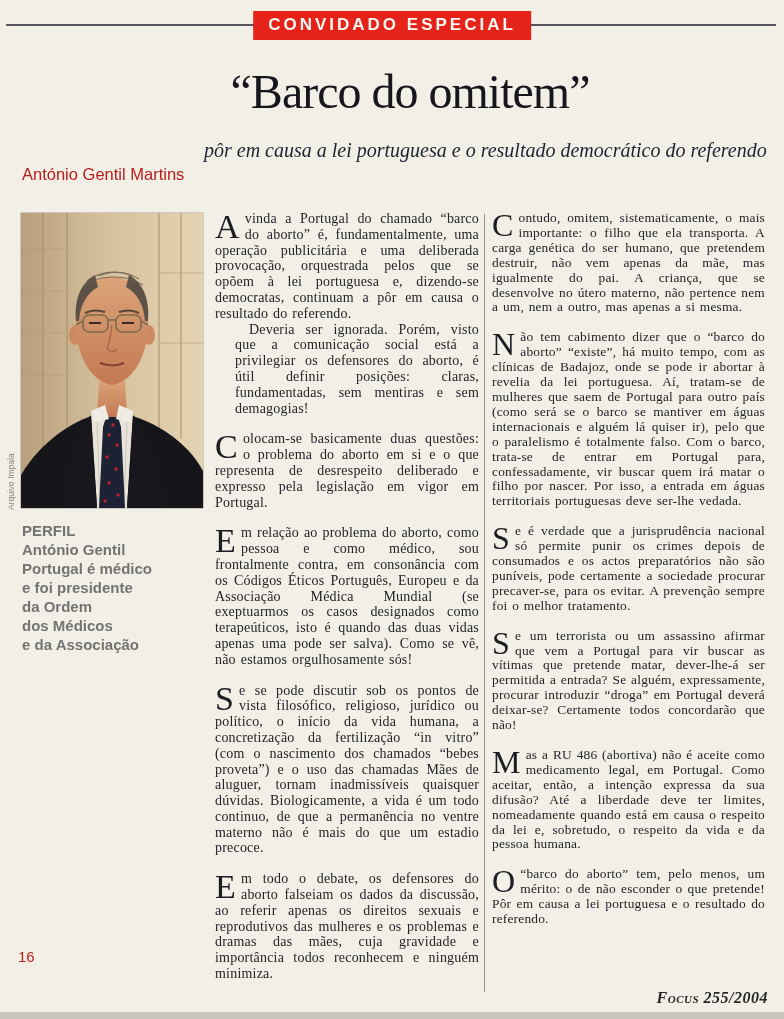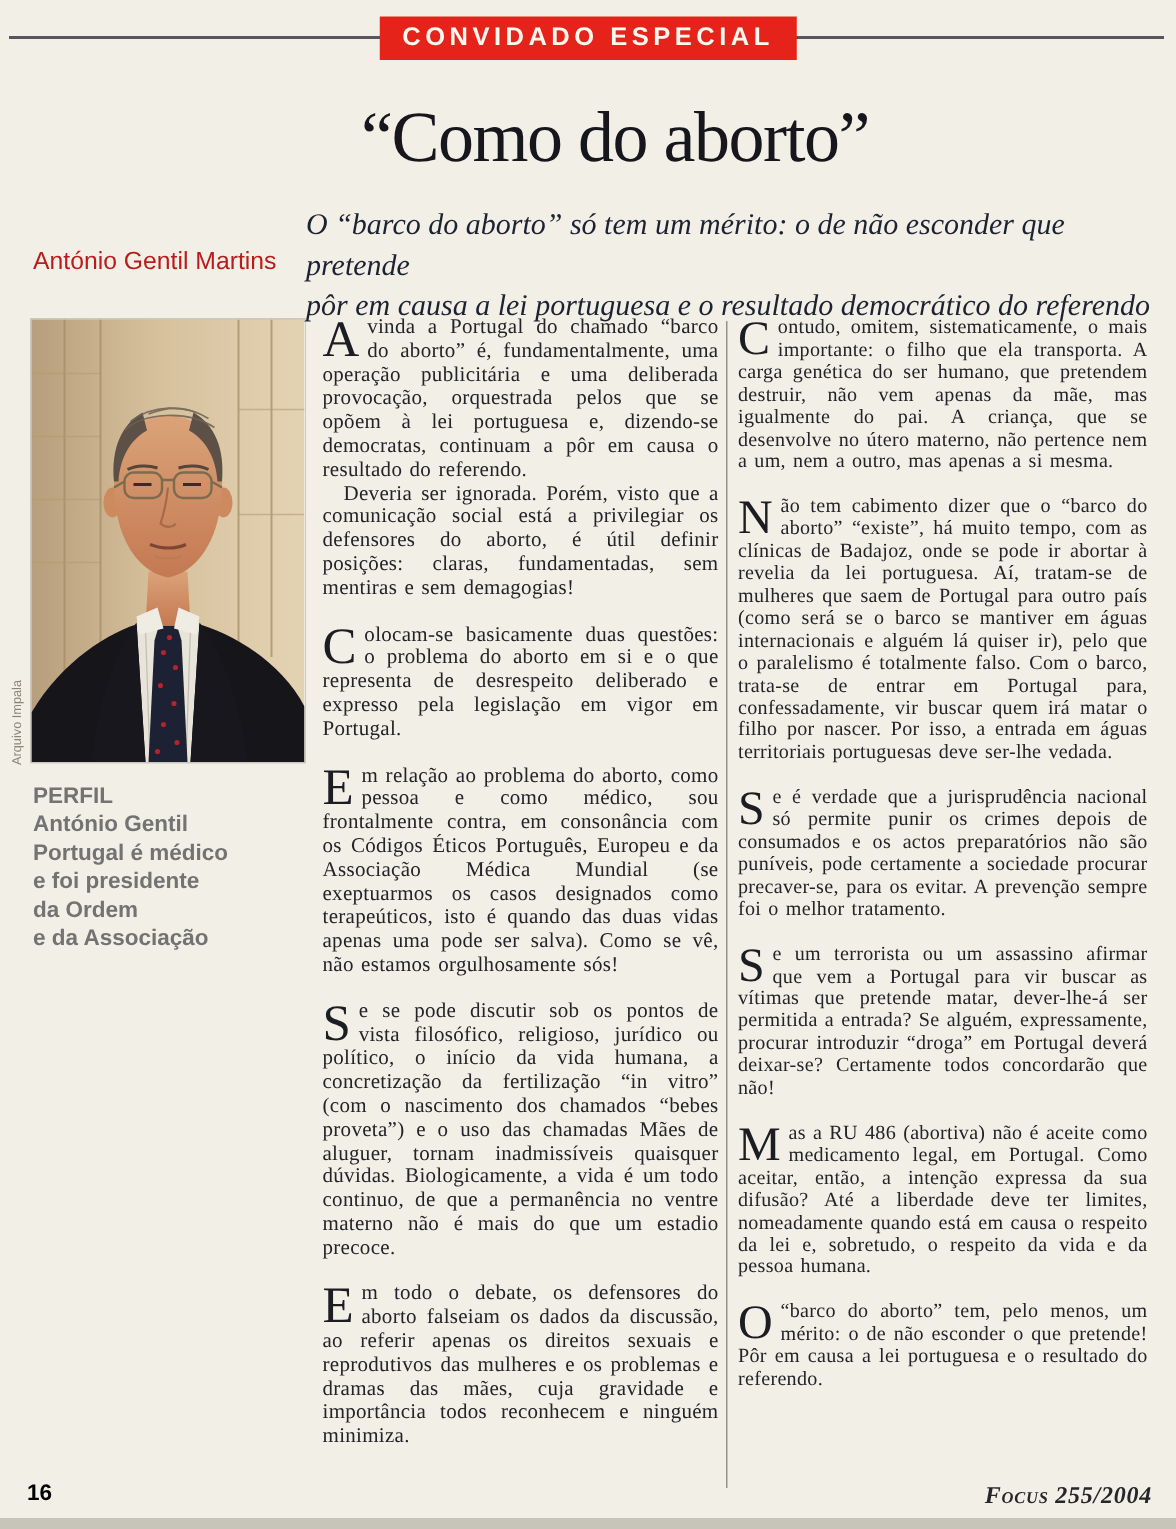--- a/index.html
+++ b/index.html
@@ -51,54 +51,53 @@
   .profile{
     position:absolute;left:22px;top:521px;width:178px;
     font-family:"Liberation Sans", sans-serif;font-weight:bold;
     font-size:15px;line-height:19px;color:#737373;
   }
   
   .col{position:absolute;top:211px;text-align:justify;}
   .col-1{left:215px;width:264px;font-size:14px;line-height:15.8px;}
   .col-2{left:492px;width:273px;font-size:13.4px;line-height:14.9px;}
   .col p{margin:0;letter-spacing:.2px;word-spacing:1.2px;}
-  .col p.cont{text-indent:14px;}
+  .col p.cont{text-indent:14px;margin-left:20px;}
   .block{margin-bottom:15px;}
   .dropcap{
     float:left;
     font-size:34px;line-height:27px;
     padding:2px 5px 0 0;color:#1c1c23;
   }
   .col-2 .dropcap{font-size:32px;line-height:25px;}
   .col-divider{position:absolute;left:484px;top:214px;width:1px;height:778px;background:#95928a;}
   
   .page-number{
-    position:absolute;left:18px;top:987px;
-    font-family:"Liberation Sans", sans-serif;font-size:15px;font-weight:bold;color:#000000;
+    position:absolute;left:18px;top:948px;
+    font-family:"Liberation Sans", sans-serif;font-size:15px;font-weight:normal;color:#b91c1c;
   }
   .issue{
     position:absolute;right:16px;top:989px;
     font-variant:small-caps;font-weight:600;font-size:16px;color:#26262b;letter-spacing:.5px;font-style:italic;
   }
   .bottom-band{position:absolute;left:0;right:0;bottom:0;height:7px;background:#c7c4b9;}
 </style>
 </head>
 <body>
 
 <div id="page">
 
   <div class="top-rule"></div>
   <div class="banner">
     <span>CONVIDADO ESPECIAL</span>
   </div>
 
-  <h1 class="title" style="margin:0;">“Como do aborto”</h1>
+  <h1 class="title" style="margin:0;">“Barco do omitem”</h1>
 
   <div class="subtitle">
-    <div>O “barco do aborto” só tem um mérito: o de não esconder que pretende</div>
     <div>pôr em causa a lei portuguesa e o resultado democrático do referendo</div>
   </div>
 
   <div class="author">António Gentil Martins</div>
 
   <div class="photo">
     <svg viewBox="0 0 182 295" width="182" height="295" preserveAspectRatio="none">
       <defs>
         <linearGradient id="bgg" x1="0" y1="0" x2="1" y2="0">
           <stop offset="0" stop-color="#b79e7c"></stop>
@@ -175,20 +174,21 @@
   </div>
   <div class="photo-credit">Arquivo Impala</div>
 
   <div class="profile">
     <div>PERFIL</div>
     <div>
         <div>António Gentil</div>
         <div>Portugal é médico</div>
         <div>e foi presidente</div>
         <div>da Ordem</div>
+        <div>dos Médicos</div>
         <div>e da Associação</div>
       </div>
   </div>
 
   <div class="col col-1">
       <div class="block">
         <p><span class="dropcap">A</span>vinda a Portugal do chamado “barco do aborto” é, fundamentalmente, uma operação publicitária e uma deliberada provocação, orquestrada pelos que se opõem à lei portuguesa e, dizendo-se democratas, continuam a pôr em causa o resultado do referendo.</p>
         <p class="cont">Deveria ser ignorada. Porém, visto que a comunicação social está a privilegiar os defensores do aborto, é útil definir posições: claras, fundamentadas, sem mentiras e sem demagogias!</p>
       </div>
       <div class="block">

